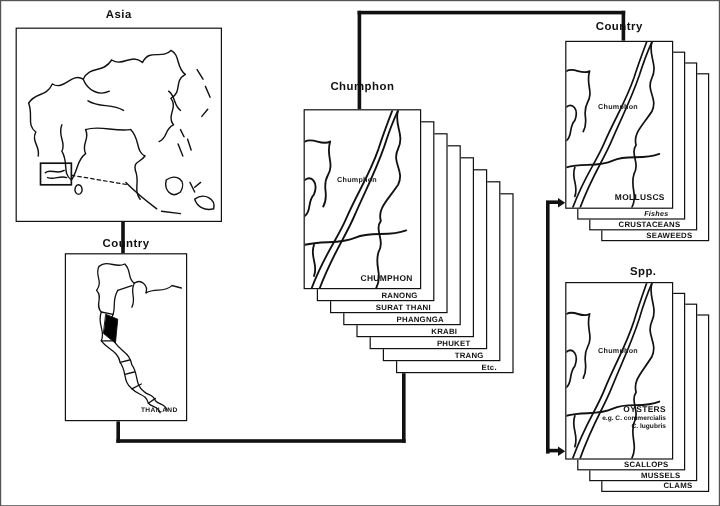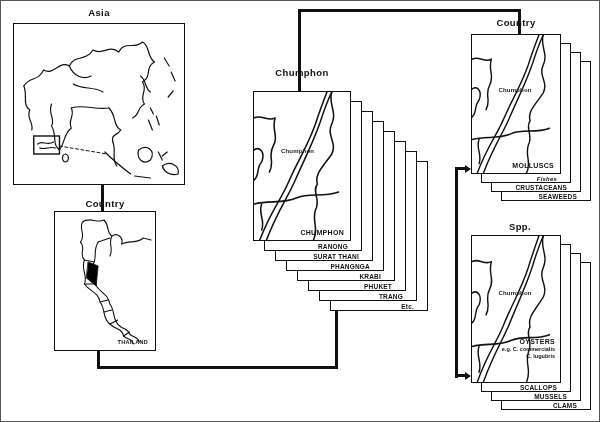--- a/index.html
+++ b/index.html
@@ -149,21 +149,21 @@
     </div>
 
   <div class="card" style="left:470px;top:33px;width:90px;height:140px;z-index:10;">
     <svg class="fitsvg" viewBox="0 0 100 148" preserveAspectRatio="none">
         <use href="#chum-map"></use>
       </svg>
     <div class="map-label" style="left:30%;top:38%;">Chumphon</div>
     <div class="front-label">MOLLUSCS</div>
   </div>
 
-  <div class="stack-title" style="left:474px;top:220px;width:90px;">Spp.</div>
+  <div class="stack-title" style="left:490px;top:220px;width:90px;">Spp.</div>
 
   <div class="card" style="left:500px;top:261px;width:90px;height:148px;z-index:2;">
     <span class="behind-label">CLAMS</span>
     </div>
   <div class="card" style="left:490px;top:252px;width:90px;height:148px;z-index:3;">
     <span class="behind-label">MUSSELS</span>
     </div>
   <div class="card" style="left:480px;top:243px;width:90px;height:148px;z-index:4;">
     <span class="behind-label">SCALLOPS</span>
     </div>

